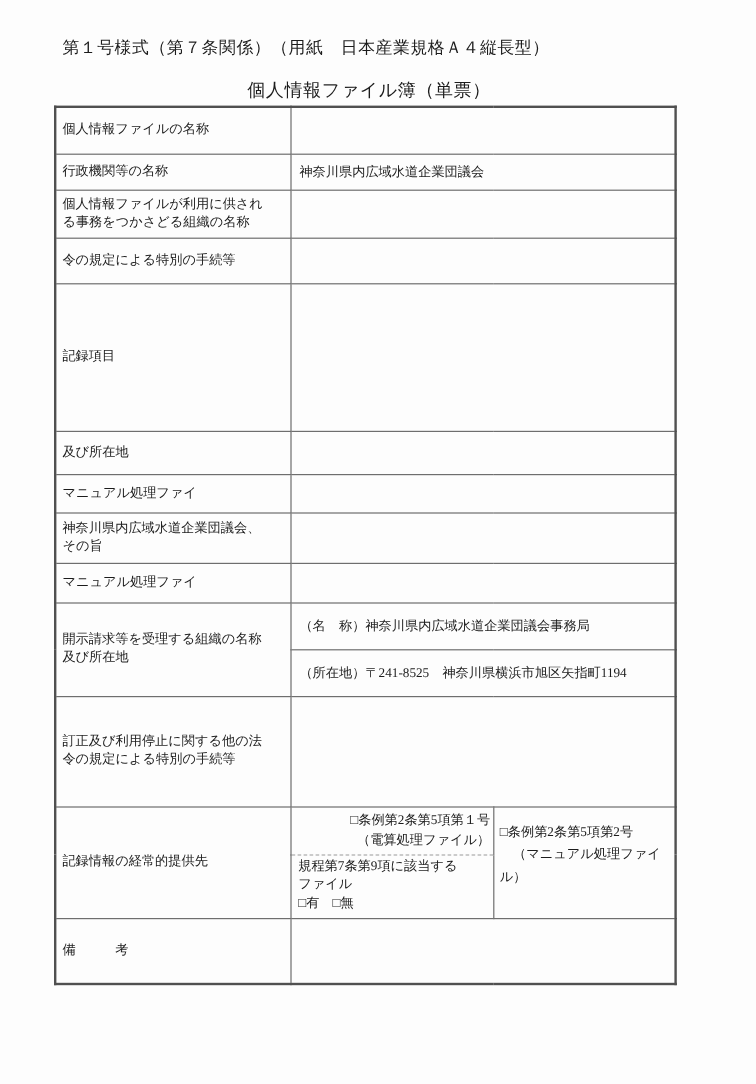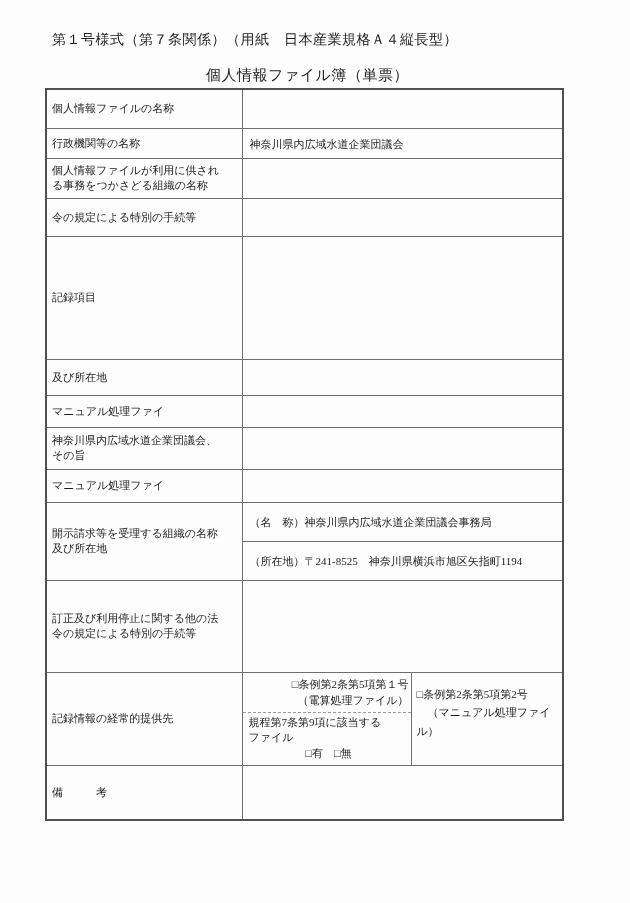--- a/index.html
+++ b/index.html
@@ -72,21 +72,20 @@
   td.cell-kitei{
     border-top:1px dashed #9a9a9a;
     padding:2px 2px 3px 6px;
     vertical-align:middle;
   }
   td.cell-kitei .kitei-text{
     white-space:pre;
     line-height:1.45;
   }
   td.cell-kitei .kitei-check{
-    text-align:center;
     line-height:1.4;
     white-space:pre;
   }
   td.cell-manual{
     padding:2px 2px 14px 5px;
     white-space:pre;
     line-height:1.7;
     vertical-align:middle;
   }
 </style>

